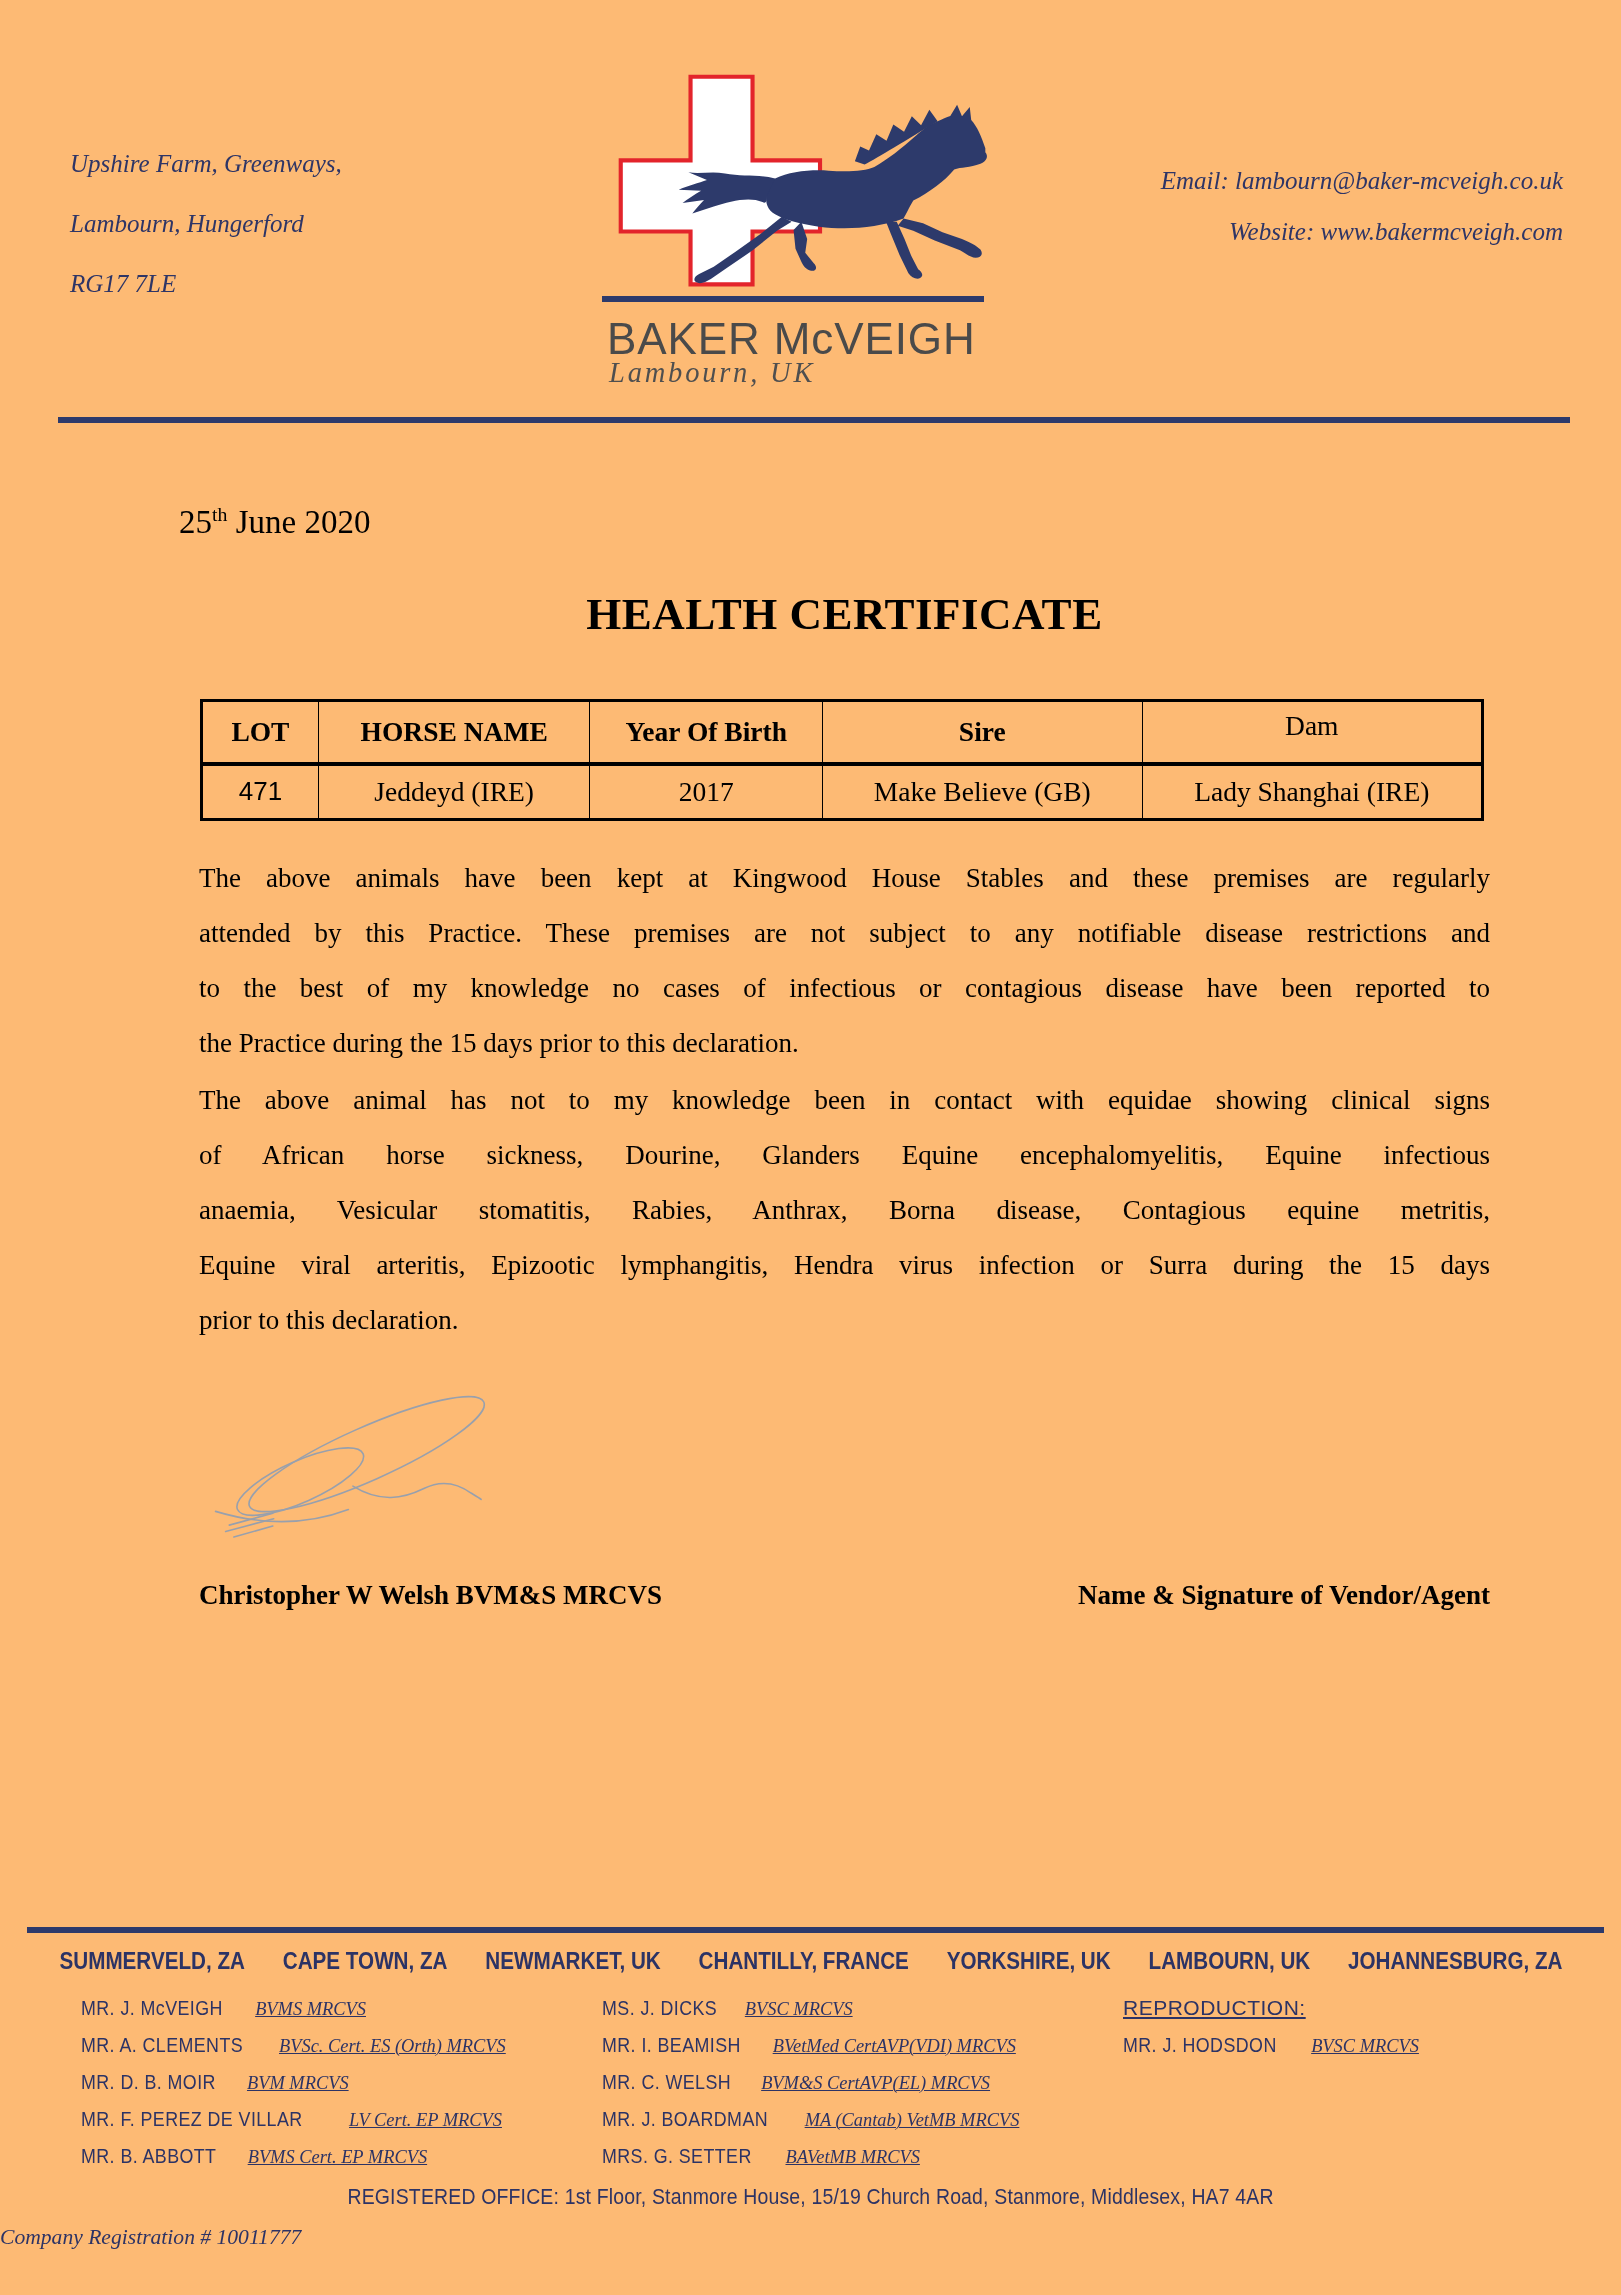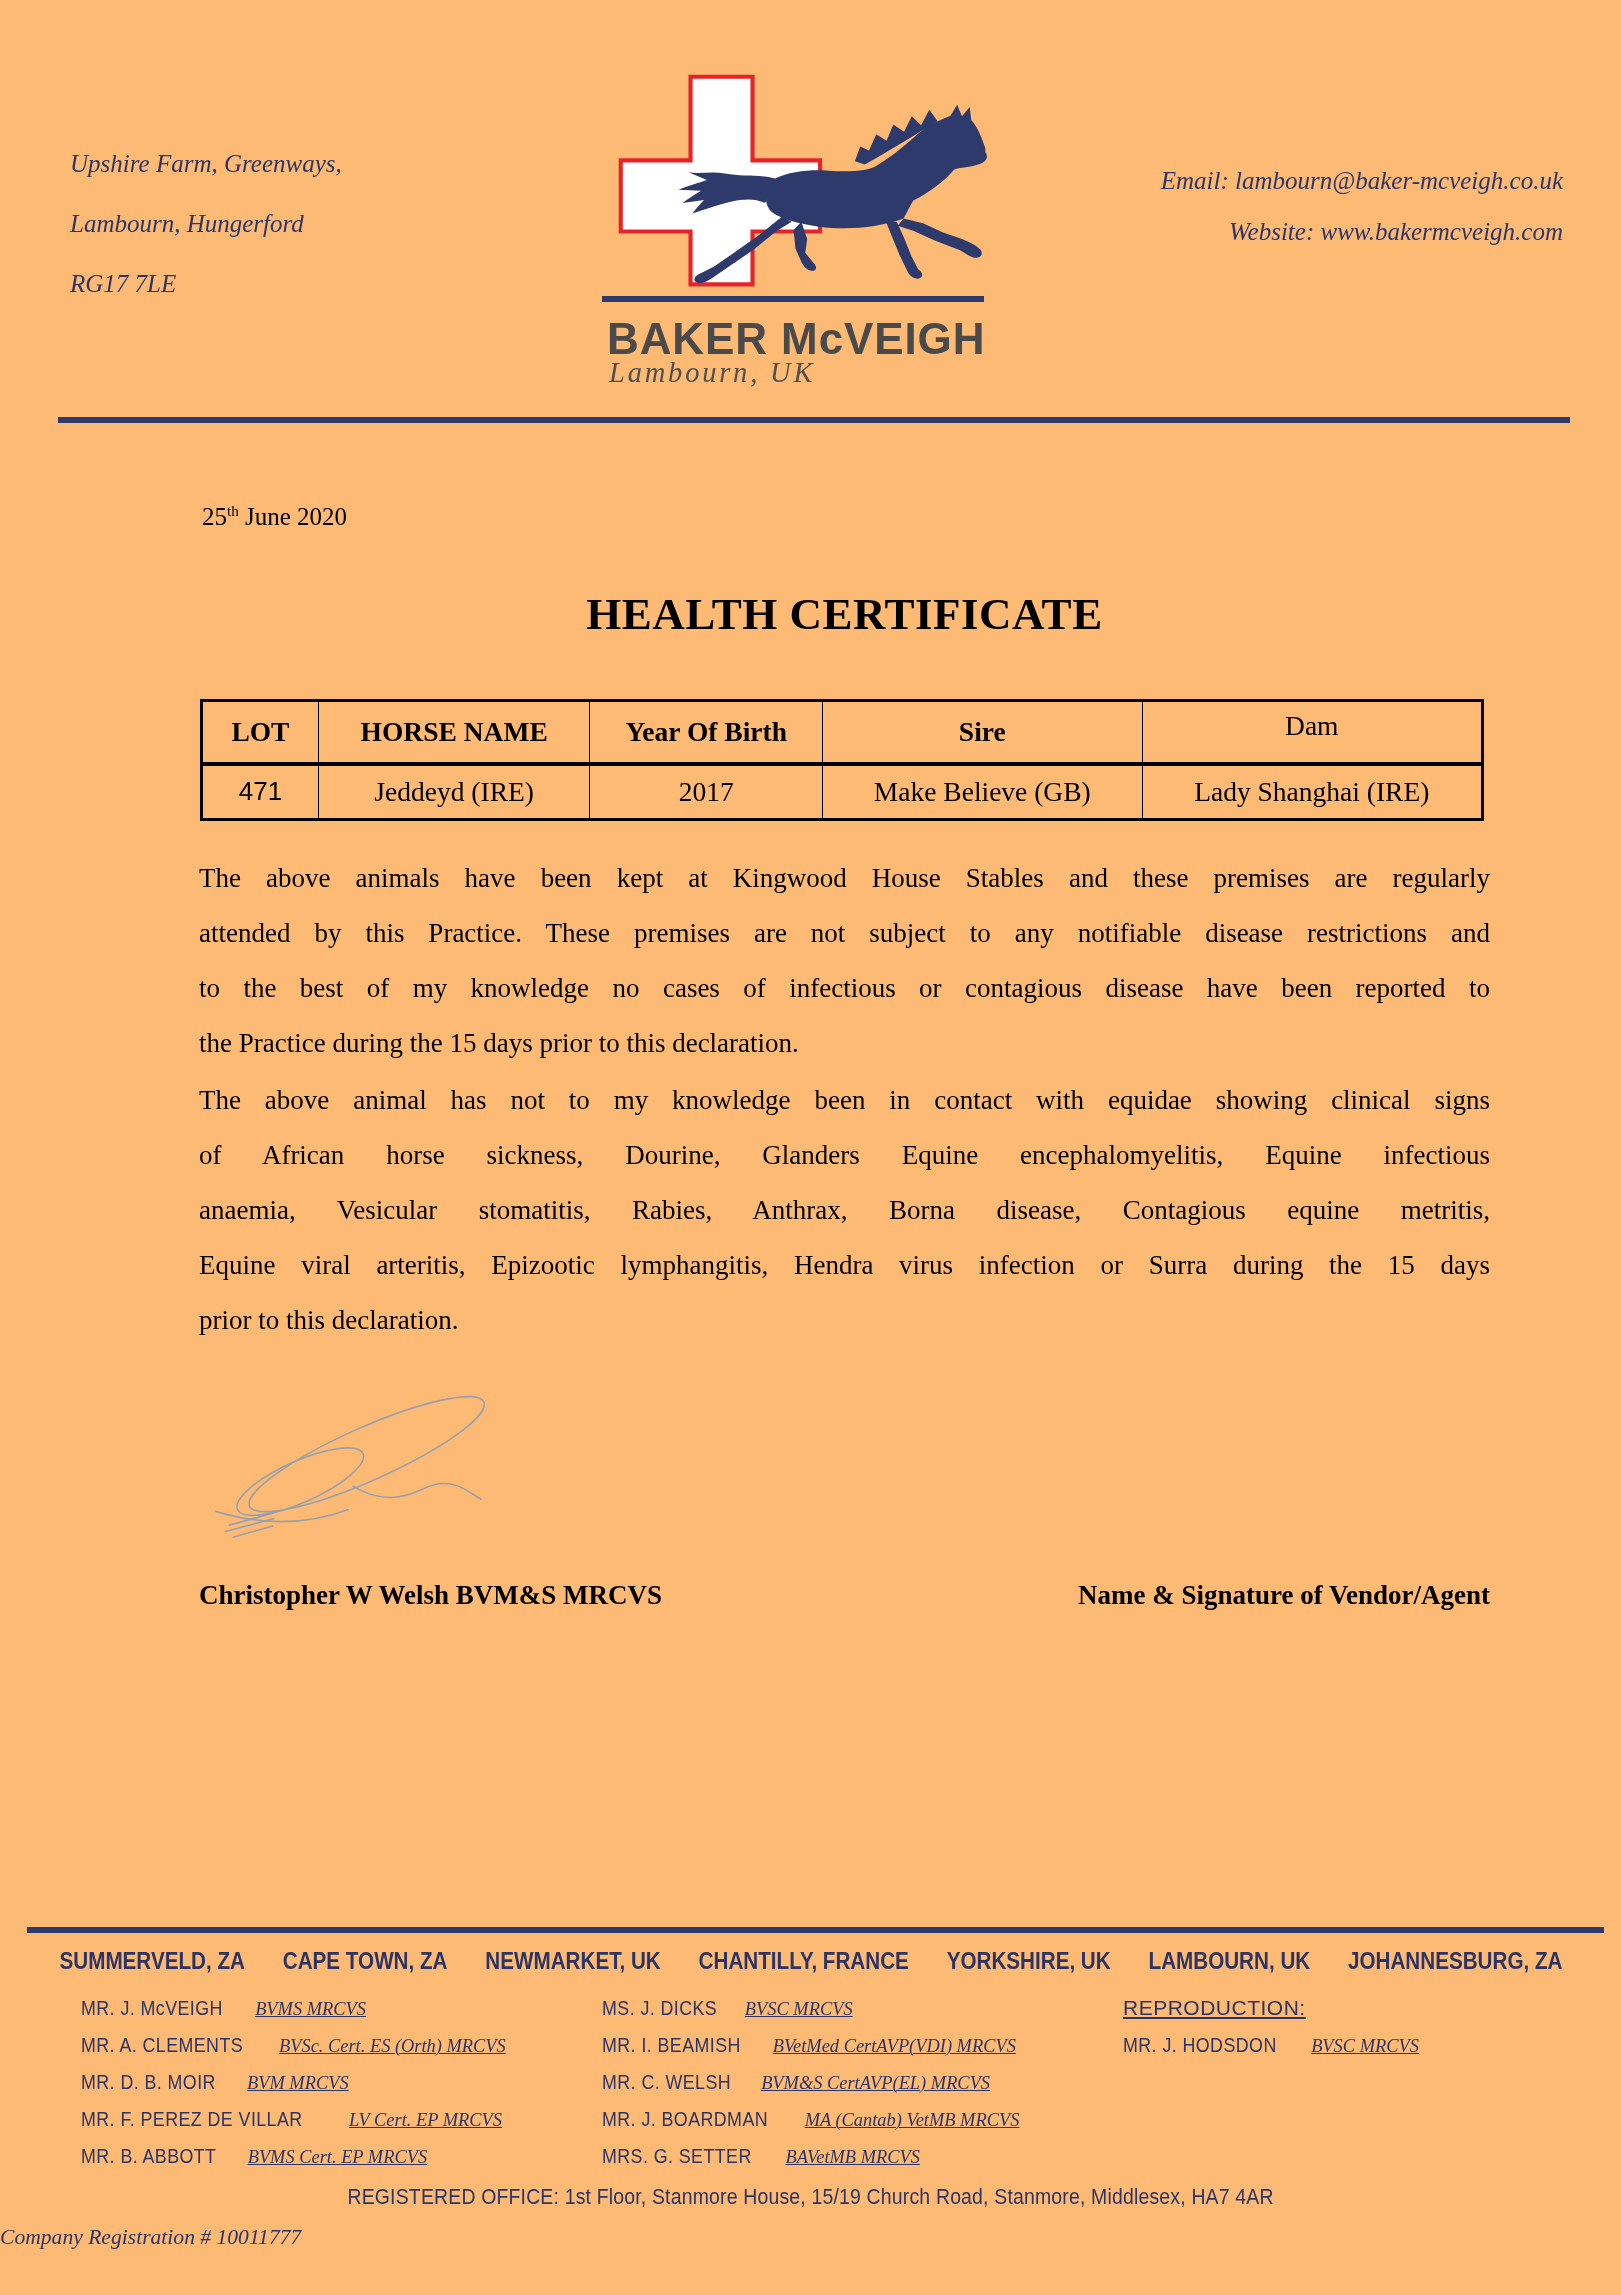--- a/index.html
+++ b/index.html
@@ -13,31 +13,31 @@
     position:absolute; left:70px; top:134px;
     font-style:italic; font-size:25px; line-height:60px; color:#2e3566;
   }
   .contact {
     position:absolute; right:59px; top:155px; text-align:right;
     font-style:italic; font-size:25px; line-height:51px; color:#2e3566;
   }
   .logo { position:absolute; left:601px; top:73px; width:388px; }
   .brand-name {
     position:absolute; left:607px; top:314px; width:395px;
-    font-family:"Liberation Sans", sans-serif; font-weight:700;
+    font-family:"Liberation Sans", sans-serif; font-weight:400;
     font-size:44px; letter-spacing:0.9px; color:#4a4a4a; white-space:nowrap;
   }
   .brand-loc {
     position:absolute; left:609px; top:357px;
     font-style:italic; font-size:28.5px; letter-spacing:2.8px; color:#4f4f4f; white-space:nowrap;
   }
   .logo-rule { position:absolute; left:602px; top:296px; width:382px; height:5.5px; background:#2d3a6b; }
   .main-rule { position:absolute; left:58px; top:417px; width:1512px; height:6px; background:#2d3a6b; }
   
-  .date { position:absolute; left:202px; top:503px; font-size:25px; }
+  .date { position:absolute; left:179px; top:503px; font-size:33px; }
   .date sup { font-size:60%; vertical-align:super; }
   .doc-title {
     position:absolute; left:199px; top:588px; width:1291px; text-align:center;
     font-size:45px; font-weight:700; letter-spacing:0.5px;
   }
   .horse-table {
     position:absolute; left:200px; top:699px; width:1284px;
     border-collapse:collapse; border:3.7px solid #000;
   }
   .horse-table th, .horse-table td {

